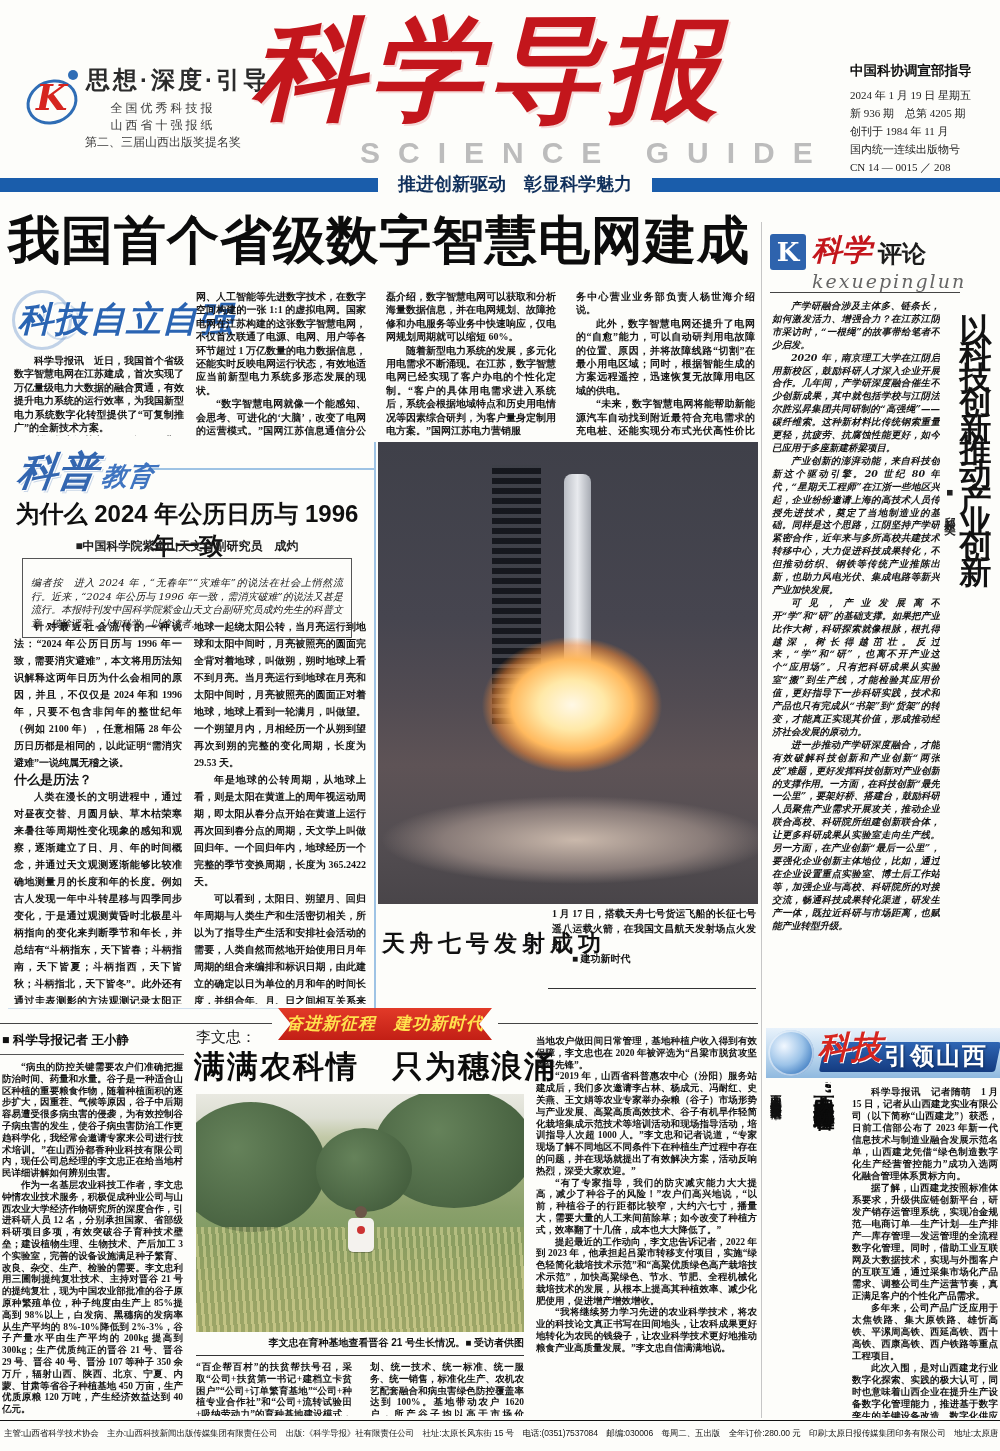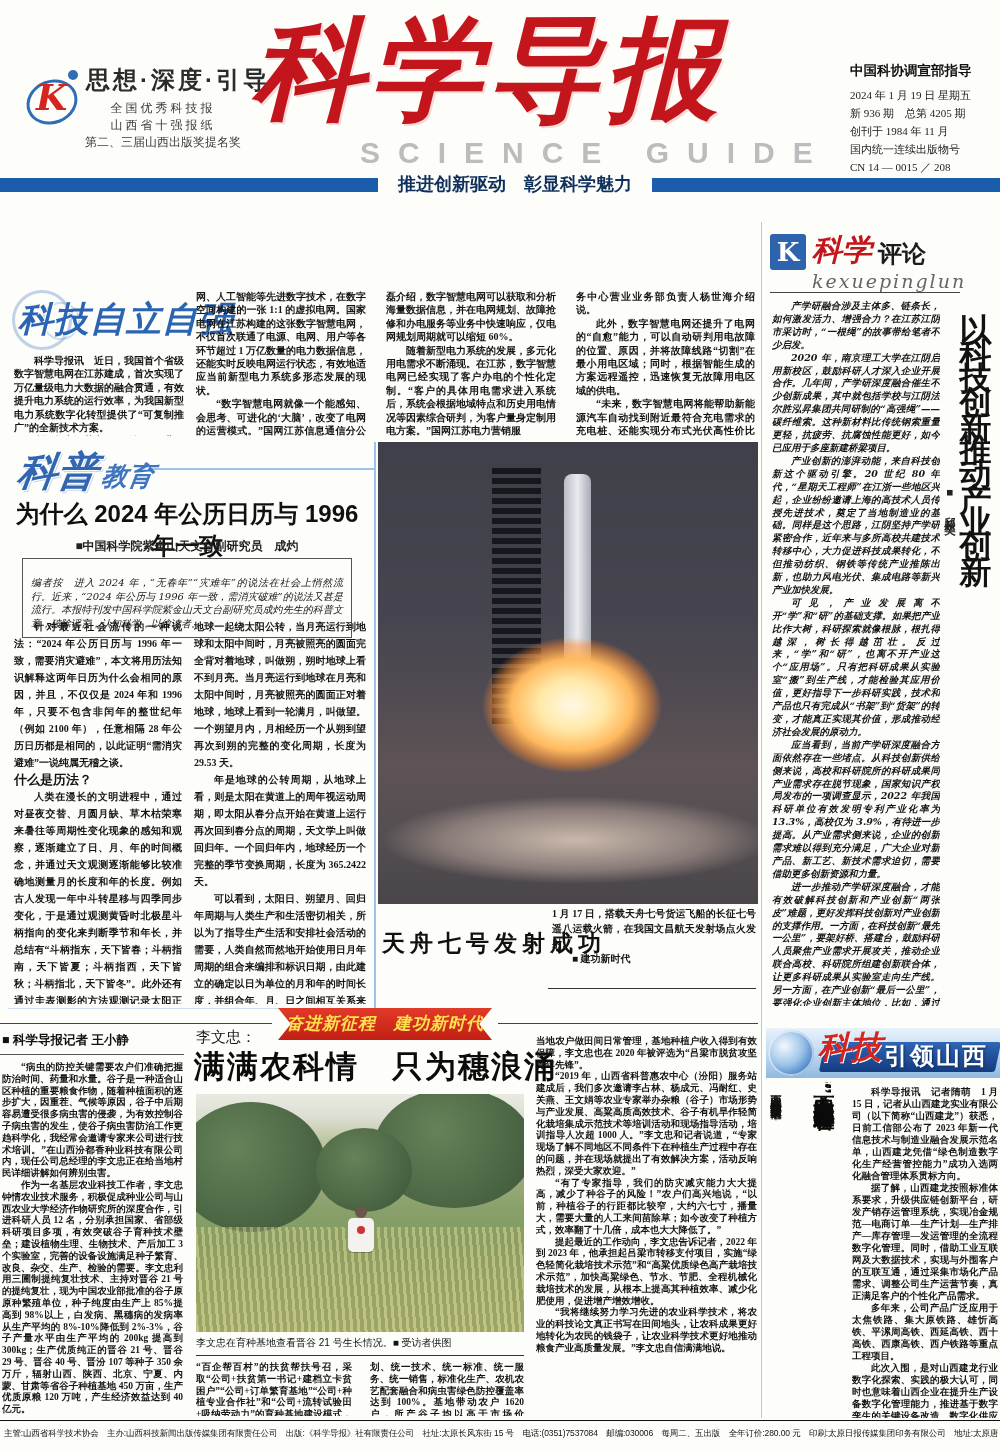--- a/index.html
+++ b/index.html
@@ -93,21 +93,21 @@
   .field-photo{left:196px;top:1094px;width:328px;height:238px;background:linear-gradient(180deg,#e9e9e1 0%,#dcded2 10%,#c2c9a8 18%,#9fae7e 32%,#8aa06b 48%,#7e9a62 62%,#93a368 78%,#a3ab6f 100%);overflow:hidden;}
   .tree{position:absolute;border-radius:50%;background:radial-gradient(circle at 40% 35%,#65825a,#46603f 75%);}
   .t1{left:-20px;top:8px;width:150px;height:130px;}
   .t2{right:-10px;top:-6px;width:160px;height:120px;}
   .t3{left:120px;top:34px;width:96px;height:84px;}
   .grain{position:absolute;left:0;bottom:0;width:100%;height:44%;background:repeating-linear-gradient(85deg,rgba(222,216,150,.55) 0 3px,rgba(150,160,95,.5) 3px 7px);}
   .person{position:absolute;left:150px;top:112px;width:30px;height:66px;}
   .person .head{position:absolute;left:9px;top:0;width:12px;height:12px;border-radius:50%;background:#6b5648;}
   .person .body{position:absolute;left:2px;top:12px;width:26px;height:34px;border-radius:5px;background:#f4f2ee;box-shadow:0 1px 0 rgba(0,0,0,.25);}
   .person .mark{position:absolute;left:11px;top:20px;width:8px;height:8px;border-radius:50%;background:#c33;}
-  .fp-caption{left:196px;top:1336px;width:328px;text-align:left;font-size:10px;font-weight:normal;color:#111;border-bottom:1px solid #333;padding-bottom:5px;}
+  .fp-caption{left:196px;top:1336px;width:328px;text-align:right;font-size:10px;font-weight:bold;color:#111;border-bottom:1px solid #333;padding-bottom:5px;}
   .bl-c2{left:196px;top:1362px;width:156px;height:54px;}
   .bl-c3{left:370px;top:1362px;width:154px;height:54px;}
   .bl-c4{left:536px;top:1036px;width:221px;height:380px;}
 
   
   .shanxi-banner{left:766px;top:1028px;width:234px;height:50px;background:linear-gradient(180deg,#e8f2fb 0%,#bcd7ee 55%,#8fb9df 100%);overflow:hidden;}
   .sx-bar{position:absolute;left:56px;top:14px;width:176px;height:30px;background:linear-gradient(180deg,#2f66b4,#143b80);transform:skewX(-12deg);border-radius:3px;}
   .globe{position:absolute;left:2px;top:2px;width:46px;height:46px;border-radius:50%;background:radial-gradient(circle at 35% 35%,#f2f8ff,#9cc3e8 45%,#3a79c0 80%,#2c5e9e);box-shadow:inset 0 0 0 2px rgba(255,255,255,.55);}
   .sx-red{position:absolute;left:52px;top:-2px;font-family:"DejaVu Serif",serif;font-style:italic;font-weight:900;font-size:32px;color:#d6251f;text-shadow:1px 1px 0 #fff;}
   .sx-blue{position:absolute;left:118px;top:12px;font-weight:900;font-size:24px;color:#fff;letter-spacing:2px;text-shadow:1px 1px 2px #0d2c5e;}
@@ -143,20 +143,21 @@
     <div class="issue-line">新 936 期　总第 4205 期</div>
     <div class="issue-line">创刊于 1984 年 11 月</div>
     <div class="issue-line">国内统一连续出版物号</div>
     <div class="issue-line">CN 14 — 0015 ／ 208</div>
     <div class="issue-line">邮发代号:21-27　本期 8 版</div>
   </div>
   <div class="abs bar bar-left"></div>
   <div class="abs motto">推进创新驱动　彰显科学魅力</div>
   <div class="abs bar bar-right"></div>
 
+  <div class="abs headline">我国首个省级数字智慧电网建成</div>
   <div class="abs lead-col lead-c1 just clip">
     <p>科学导报讯　近日，我国首个省级数字智慧电网在江苏建成，首次实现了万亿量级电力大数据的融合贯通，有效提升电力系统的运行效率，为我国新型电力系统数字化转型提供了“可复制推广”的全新技术方案。</p>
     <p>所谓数字智慧电网，是运用工业互联</p>
   </div>
   <div class="abs badge-self">
     <span class="ring1"></span>
     <span class="ring2"></span>
     <span class="txt">科技自立自强</span>
   </div>
   <div class="abs lead-col lead-c2 just clip">
@@ -180,21 +181,20 @@
     <span class="k-square">K</span>
     <span class="cmt-cn">科学</span>
     <span class="cmt-cn2">评论</span>
     <span class="cmt-py">kexuepinglun</span>
   </div>
   <div class="abs cmt-body just clip">
     <p>产学研融合涉及主体多、链条长，如何激发活力、增强合力？在江苏江阴市采访时，“一根绳”的故事带给笔者不少启发。</p>
     <p>2020 年，南京理工大学在江阴启用新校区，鼓励科研人才深入企业开展合作。几年间，产学研深度融合催生不少创新成果，其中就包括学校与江阴法尔胜泓昇集团共同研制的“高强绳”——碳纤维索。这种新材料比传统钢索重量更轻，抗疲劳、抗腐蚀性能更好，如今已应用于多座新建桥梁项目。</p>
     <p>产业创新的澎湃动能，来自科技创新这个驱动引擎。20 世纪 80 年代，“星期天工程师”在江浙一些地区兴起，企业纷纷邀请上海的高技术人员传授先进技术，奠定了当地制造业的基础。同样是这个思路，江阴坚持产学研紧密合作，近年来与多所高校共建技术转移中心，大力促进科技成果转化，不但推动纺织、钢铁等传统产业推陈出新，也助力风电光伏、集成电路等新兴产业加快发展。</p>
     <p>可见，产业发展离不开“学”和“研”的基础支撑。如果把产业比作大树，科研探索就像根脉，根扎得越深，树长得越茁壮。反过来，“学”和“研”，也离不开产业这个“应用场”。只有把科研成果从实验室“搬”到生产线，才能检验其应用价值，更好指导下一步科研实践，技术和产品也只有完成从“书架”到“货架”的转变，才能真正实现其价值，形成推动经济社会发展的原动力。</p>
-    <p>应当看到，当前产学研深度融合方面依然存在一些堵点。从科技创新供给侧来说，高校和科研院所的科研成果同产业需求存在脱节现象，国家知识产权局发布的一项调查显示，2022 年我国科研单位有效发明专利产业化率为 13.3%，高校仅为 3.9%，有待进一步提高。从产业需求侧来说，企业的创新需求难以得到充分满足，广大企业对新产品、新工艺、新技术需求迫切，需要借助更多创新资源和力量。</p>
     <p>进一步推动产学研深度融合，才能有效破解科技创新和产业创新“两张皮”难题，更好发挥科技创新对产业创新的支撑作用。一方面，在科技创新“最先一公里”，要架好桥、搭建台，鼓励科研人员聚焦产业需求开展攻关，推动企业联合高校、科研院所组建创新联合体，让更多科研成果从实验室走向生产线。另一方面，在产业创新“最后一公里”，要强化企业创新主体地位，比如，通过在企业设置重点实验室、博士后工作站等，加强企业与高校、科研院所的对接交流，畅通科技成果转化渠道，研发生产一体，既拉近科研与市场距离，也赋能产业转型升级。</p>
 
   </div>
   <div class="abs cmt-author">■ 邱超奕</div>
   <div class="abs cmt-vtitle">以科技创新推动产业创新</div>
 
   <div class="abs kepu-box"></div>
   <div class="abs kepu-topline"></div>
   <div class="abs kepu-badge">
     <span class="b1">科普</span>

